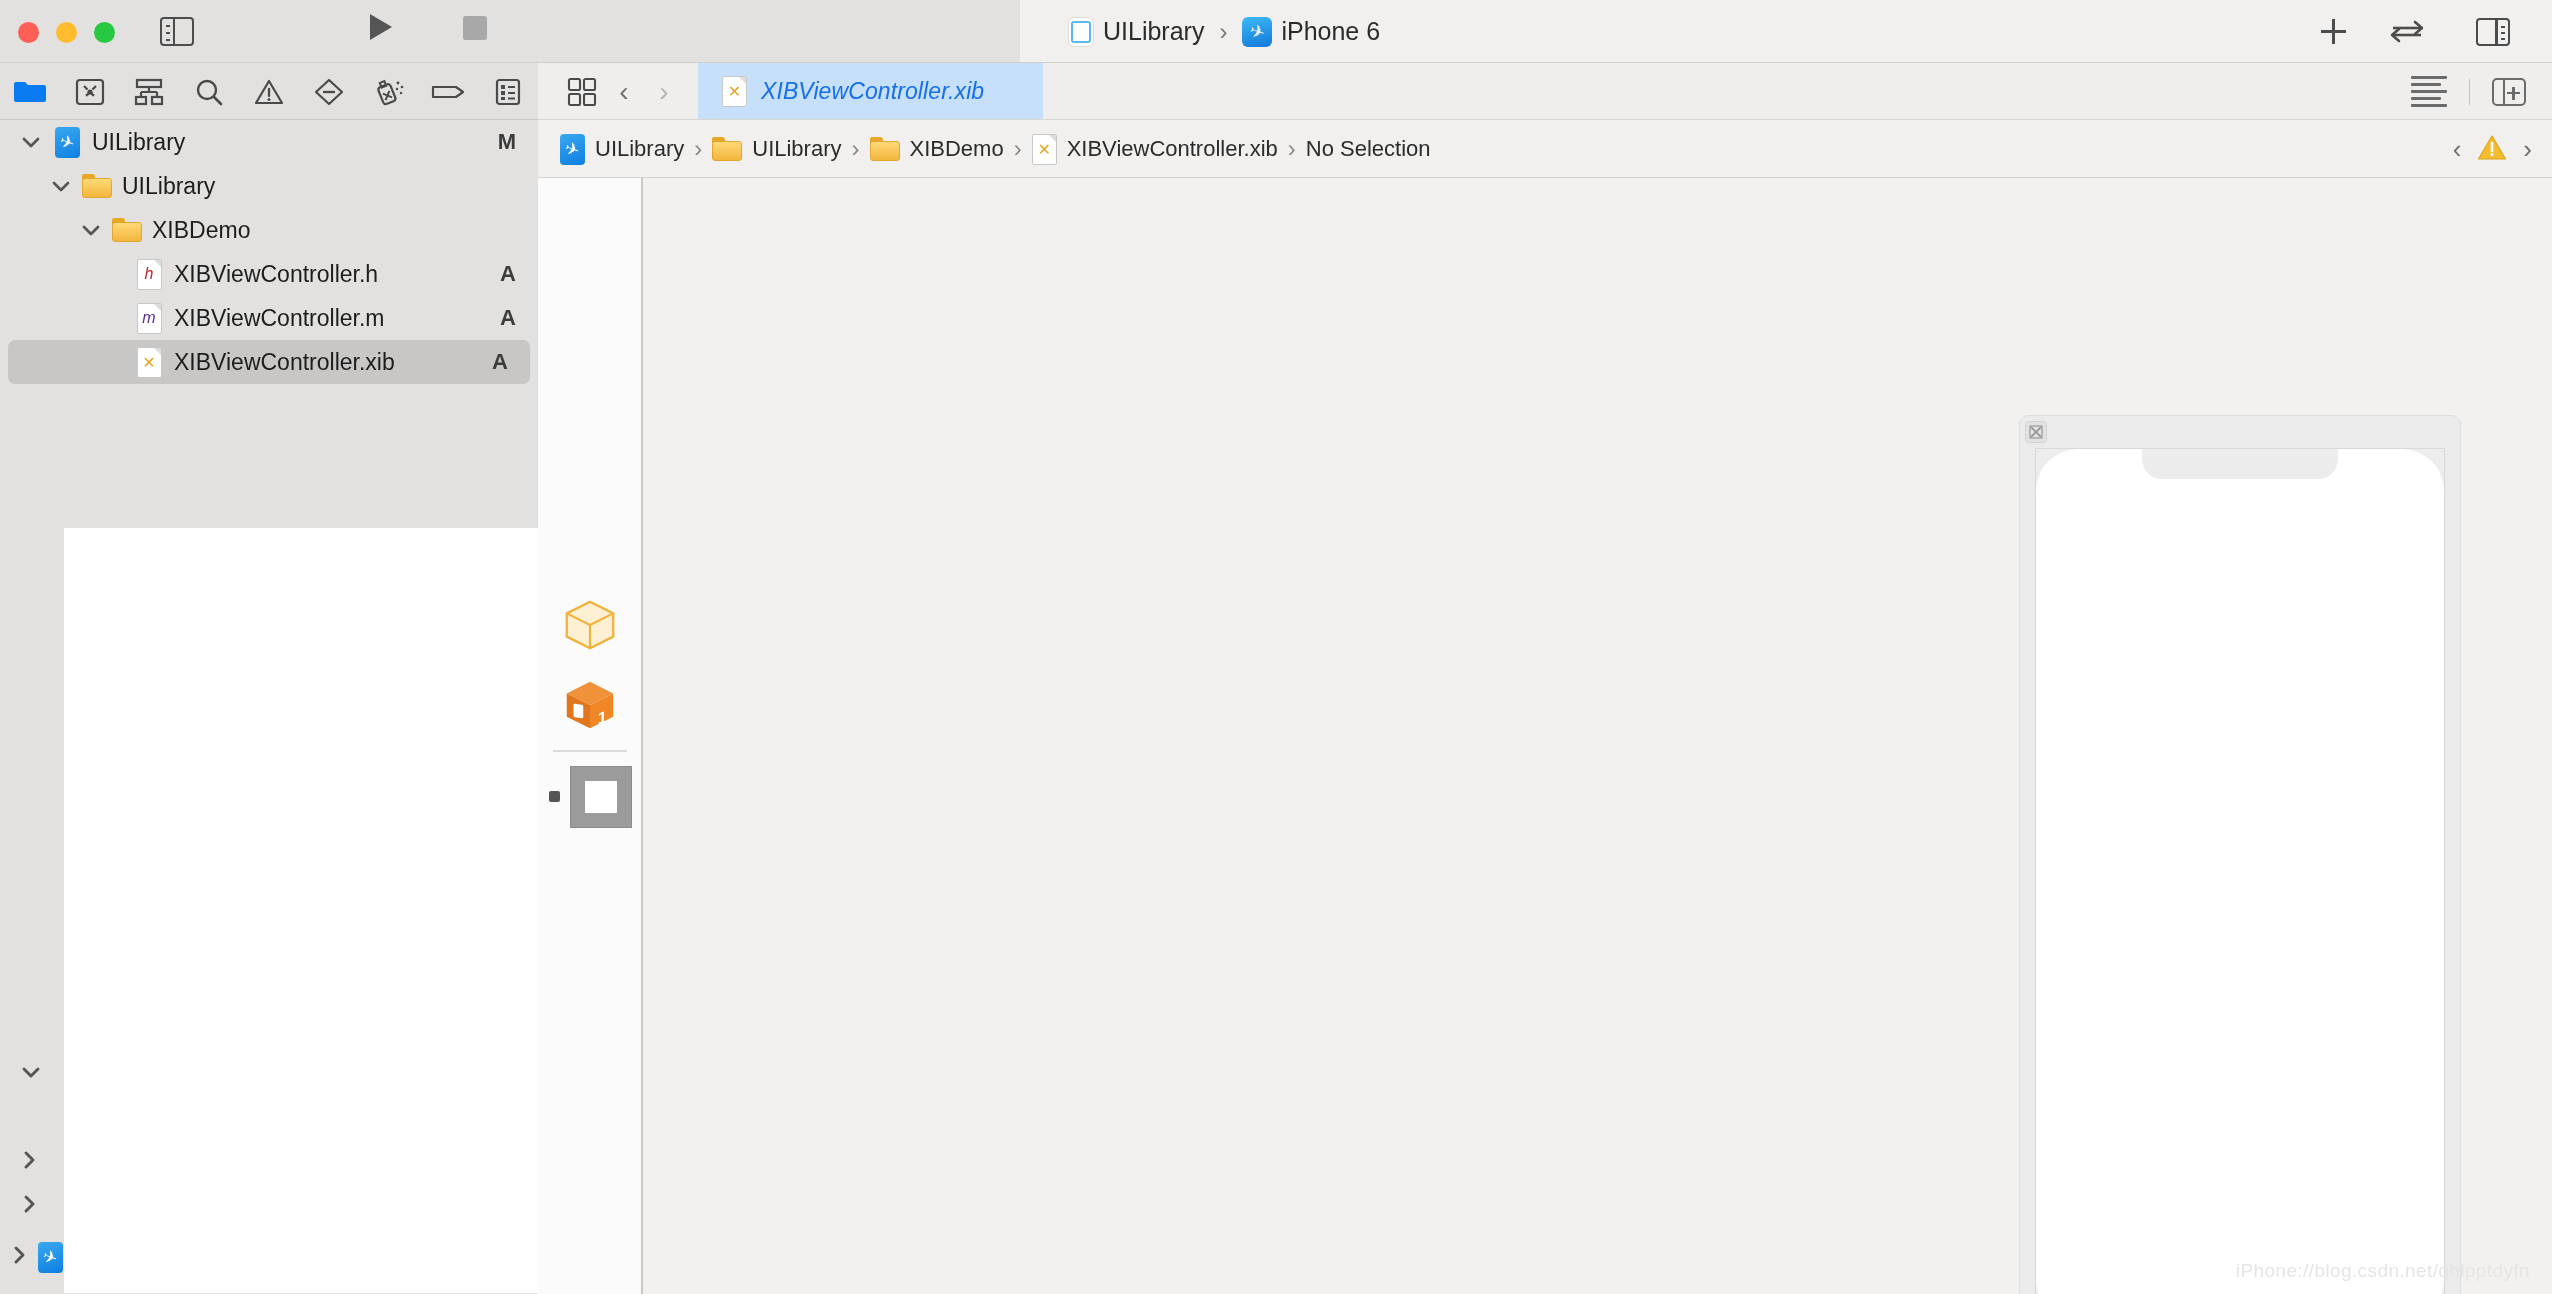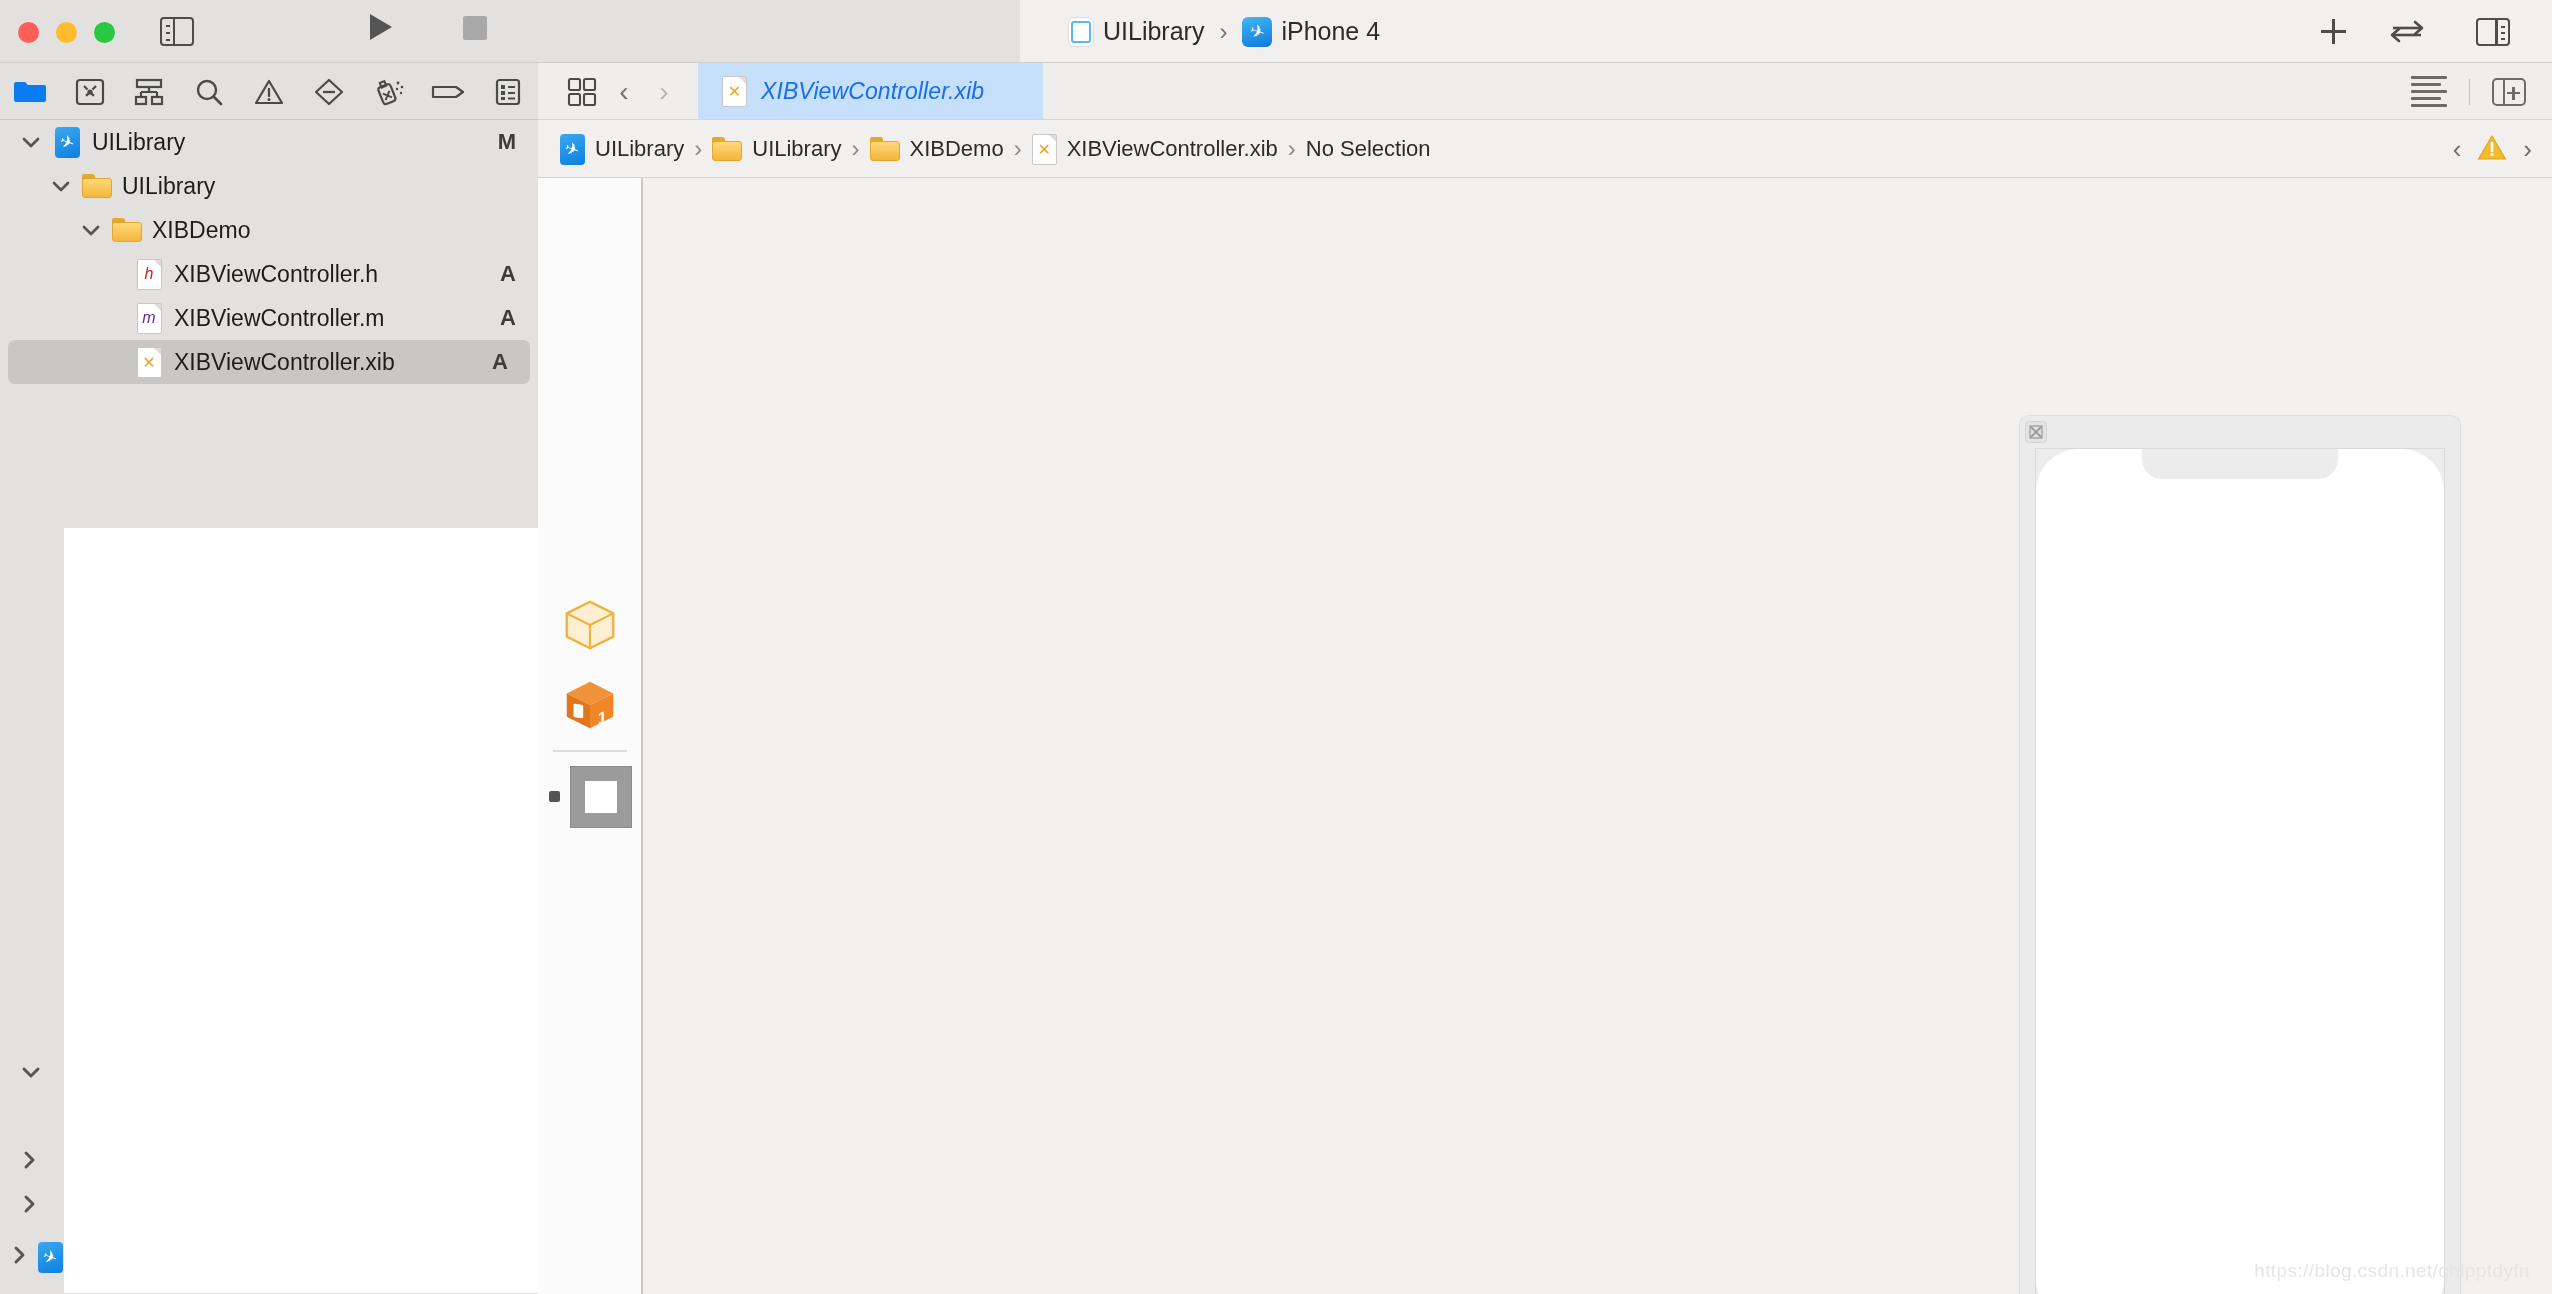--- a/index.html
+++ b/index.html
@@ -225,21 +225,21 @@
   </div>
 
   <div class="run-btn"></div>
   <div class="stop-btn"></div>
 
   <div class="scheme-bar">
     <span class="ic-appicon"></span>
     <span class="scheme-txt">UILibrary</span>
     <span class="crumb-sep">›</span>
     <span class="ic-dest"></span>
-    <span class="scheme-txt">iPhone 4</span>
+    <span class="scheme-txt">iPhone 6</span>
   </div>
 
   <div class="tb-right-zone"></div>
   <div class="tb-ic plus-ic">
     <span class="v"></span>
       <span class="v v2"></span>
   </div>
   <div class="tb-ic swap-ic">
     <svg width="40" height="26" viewBox="0 0 40 26">
       <path d="M6 16 H34" stroke="#4c4c4c" stroke-width="2.6" fill="none"></path>
@@ -543,16 +543,16 @@
             <rect x="1" y="1" width="12" height="12" fill="none" stroke="#9a9a9a" stroke-width="1.2"></rect>
           </svg>
       </div>
       <div class="device-screenframe">
         <div class="device-screen">
           <div class="notch"></div>
 
         </div>
       </div>
     </div>
-    <div class="watermark">https://blog.csdn.net/qhlpptdyfn</div>
+    <div class="watermark">iPhone://blog.csdn.net/qhlpptdyfn</div>
   </div>
 
 </div>
 
 </body></html>

